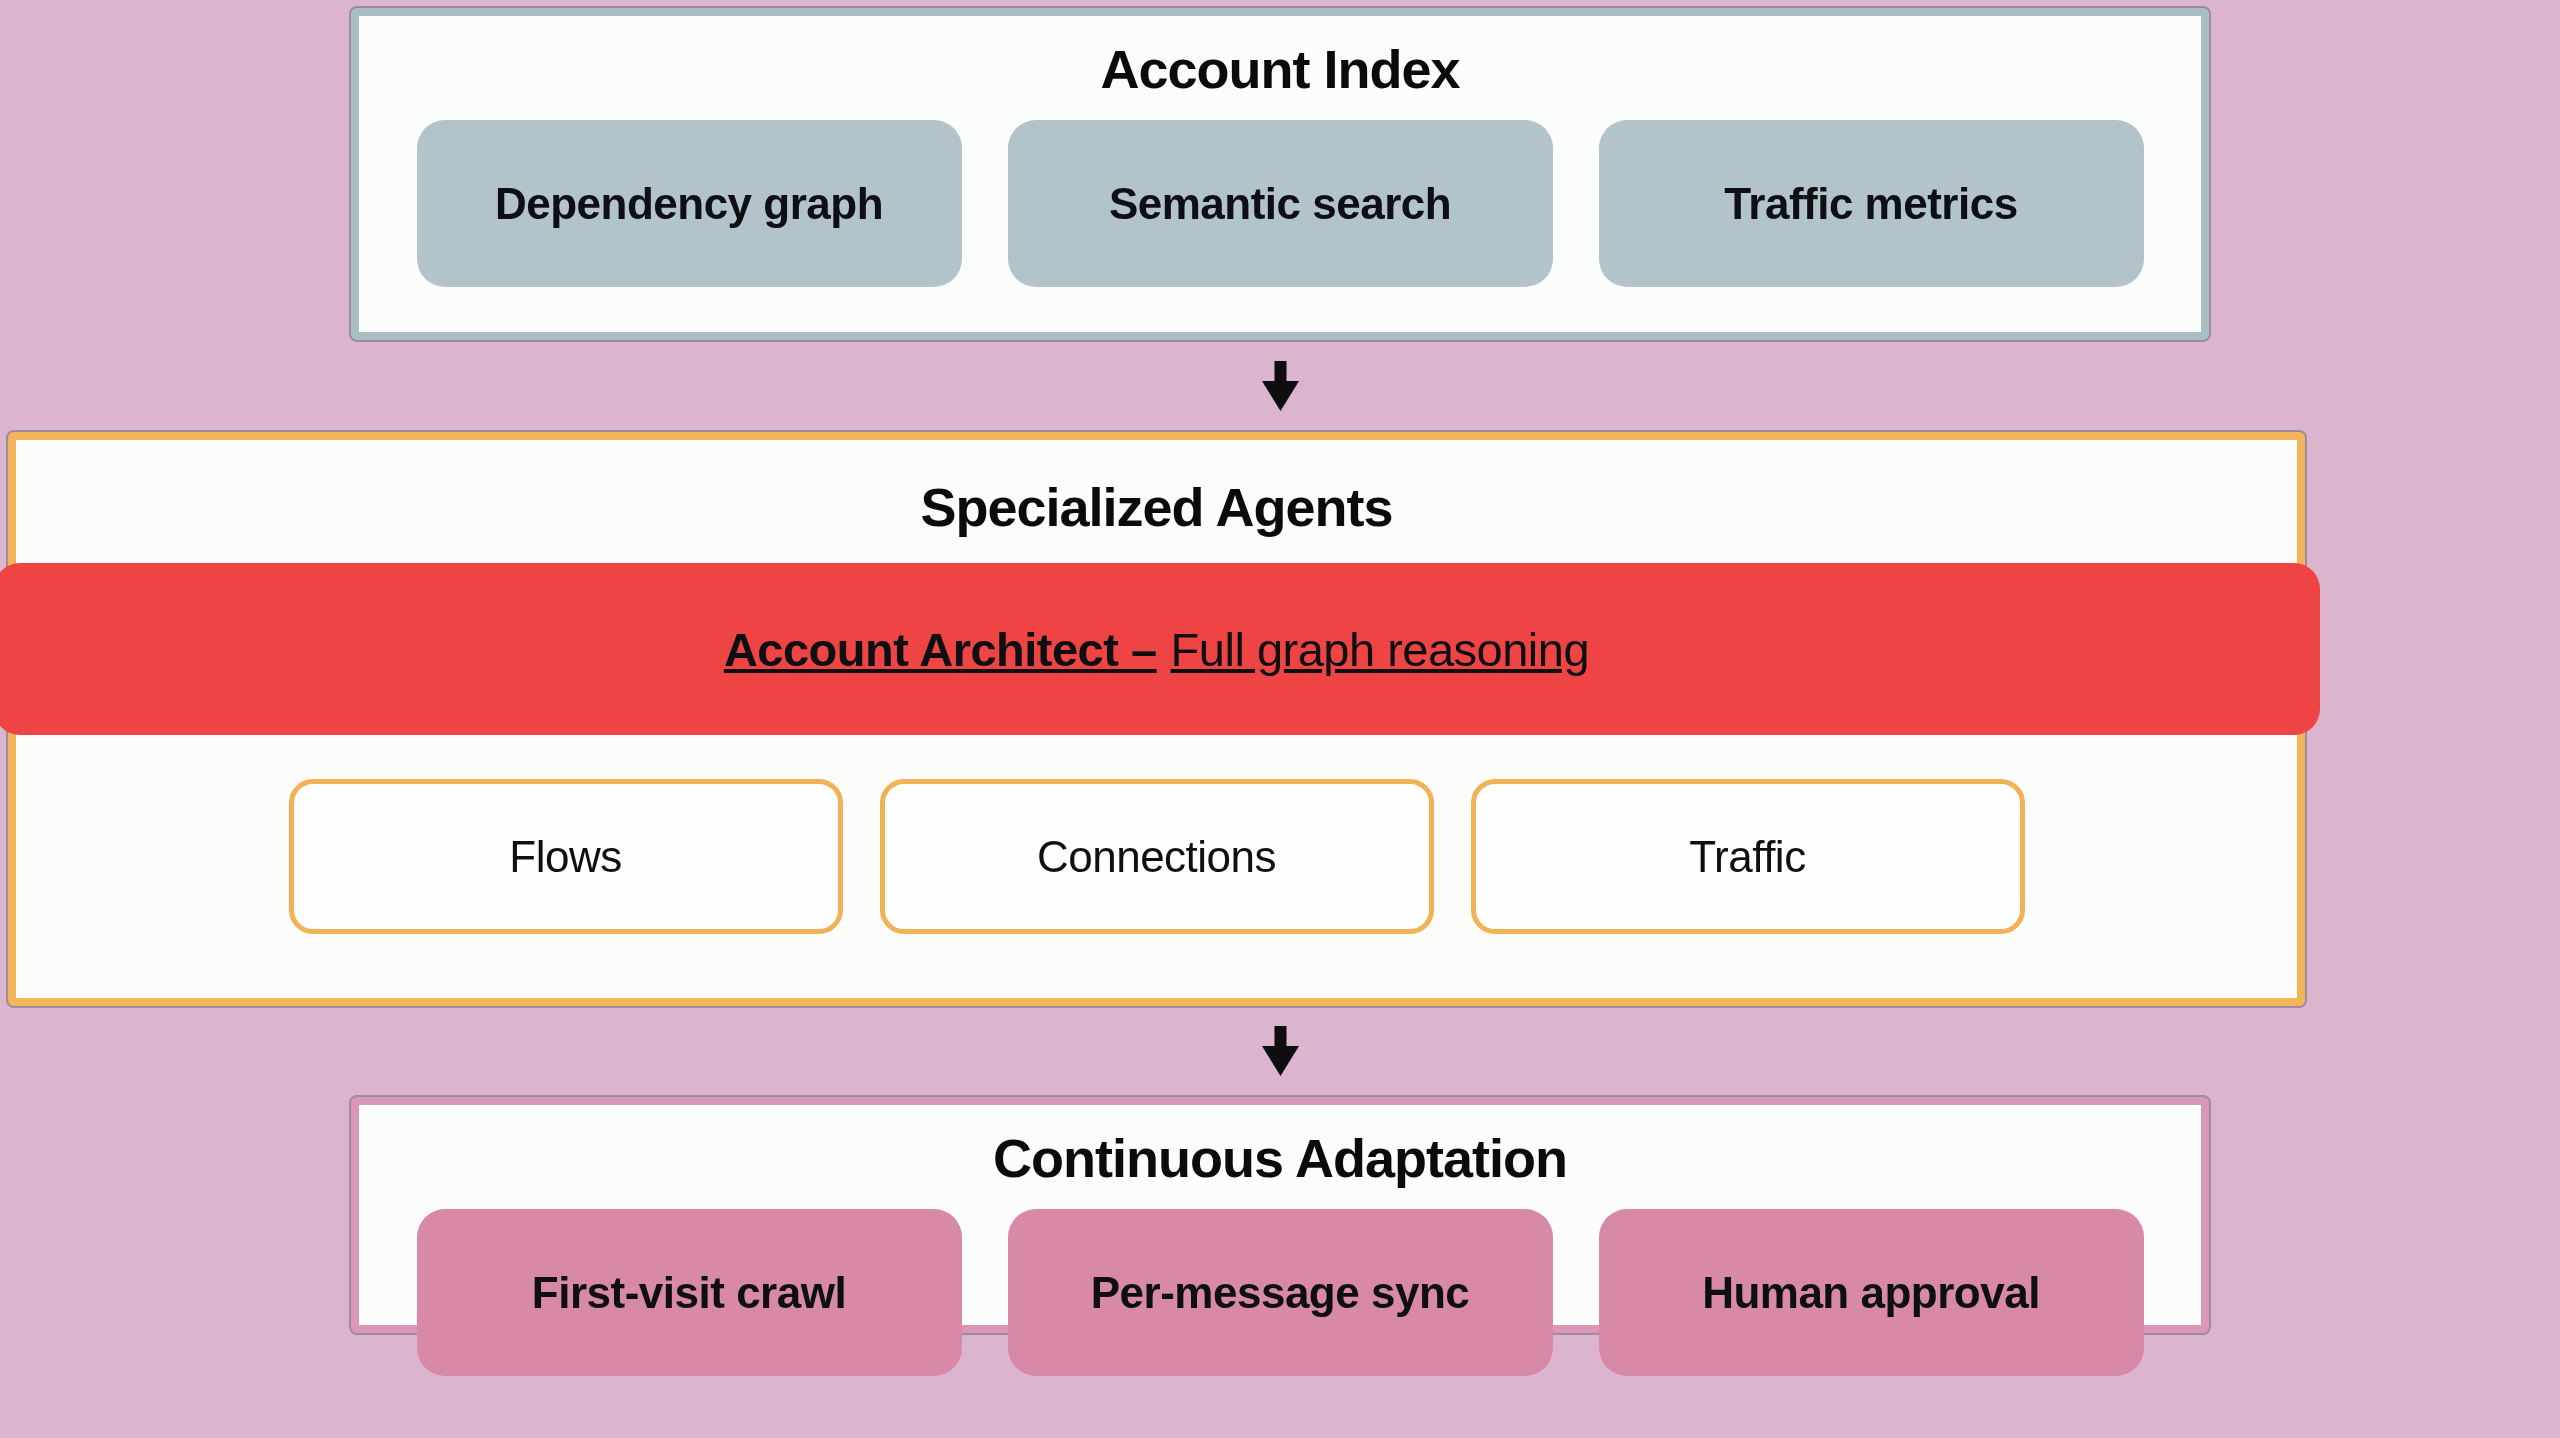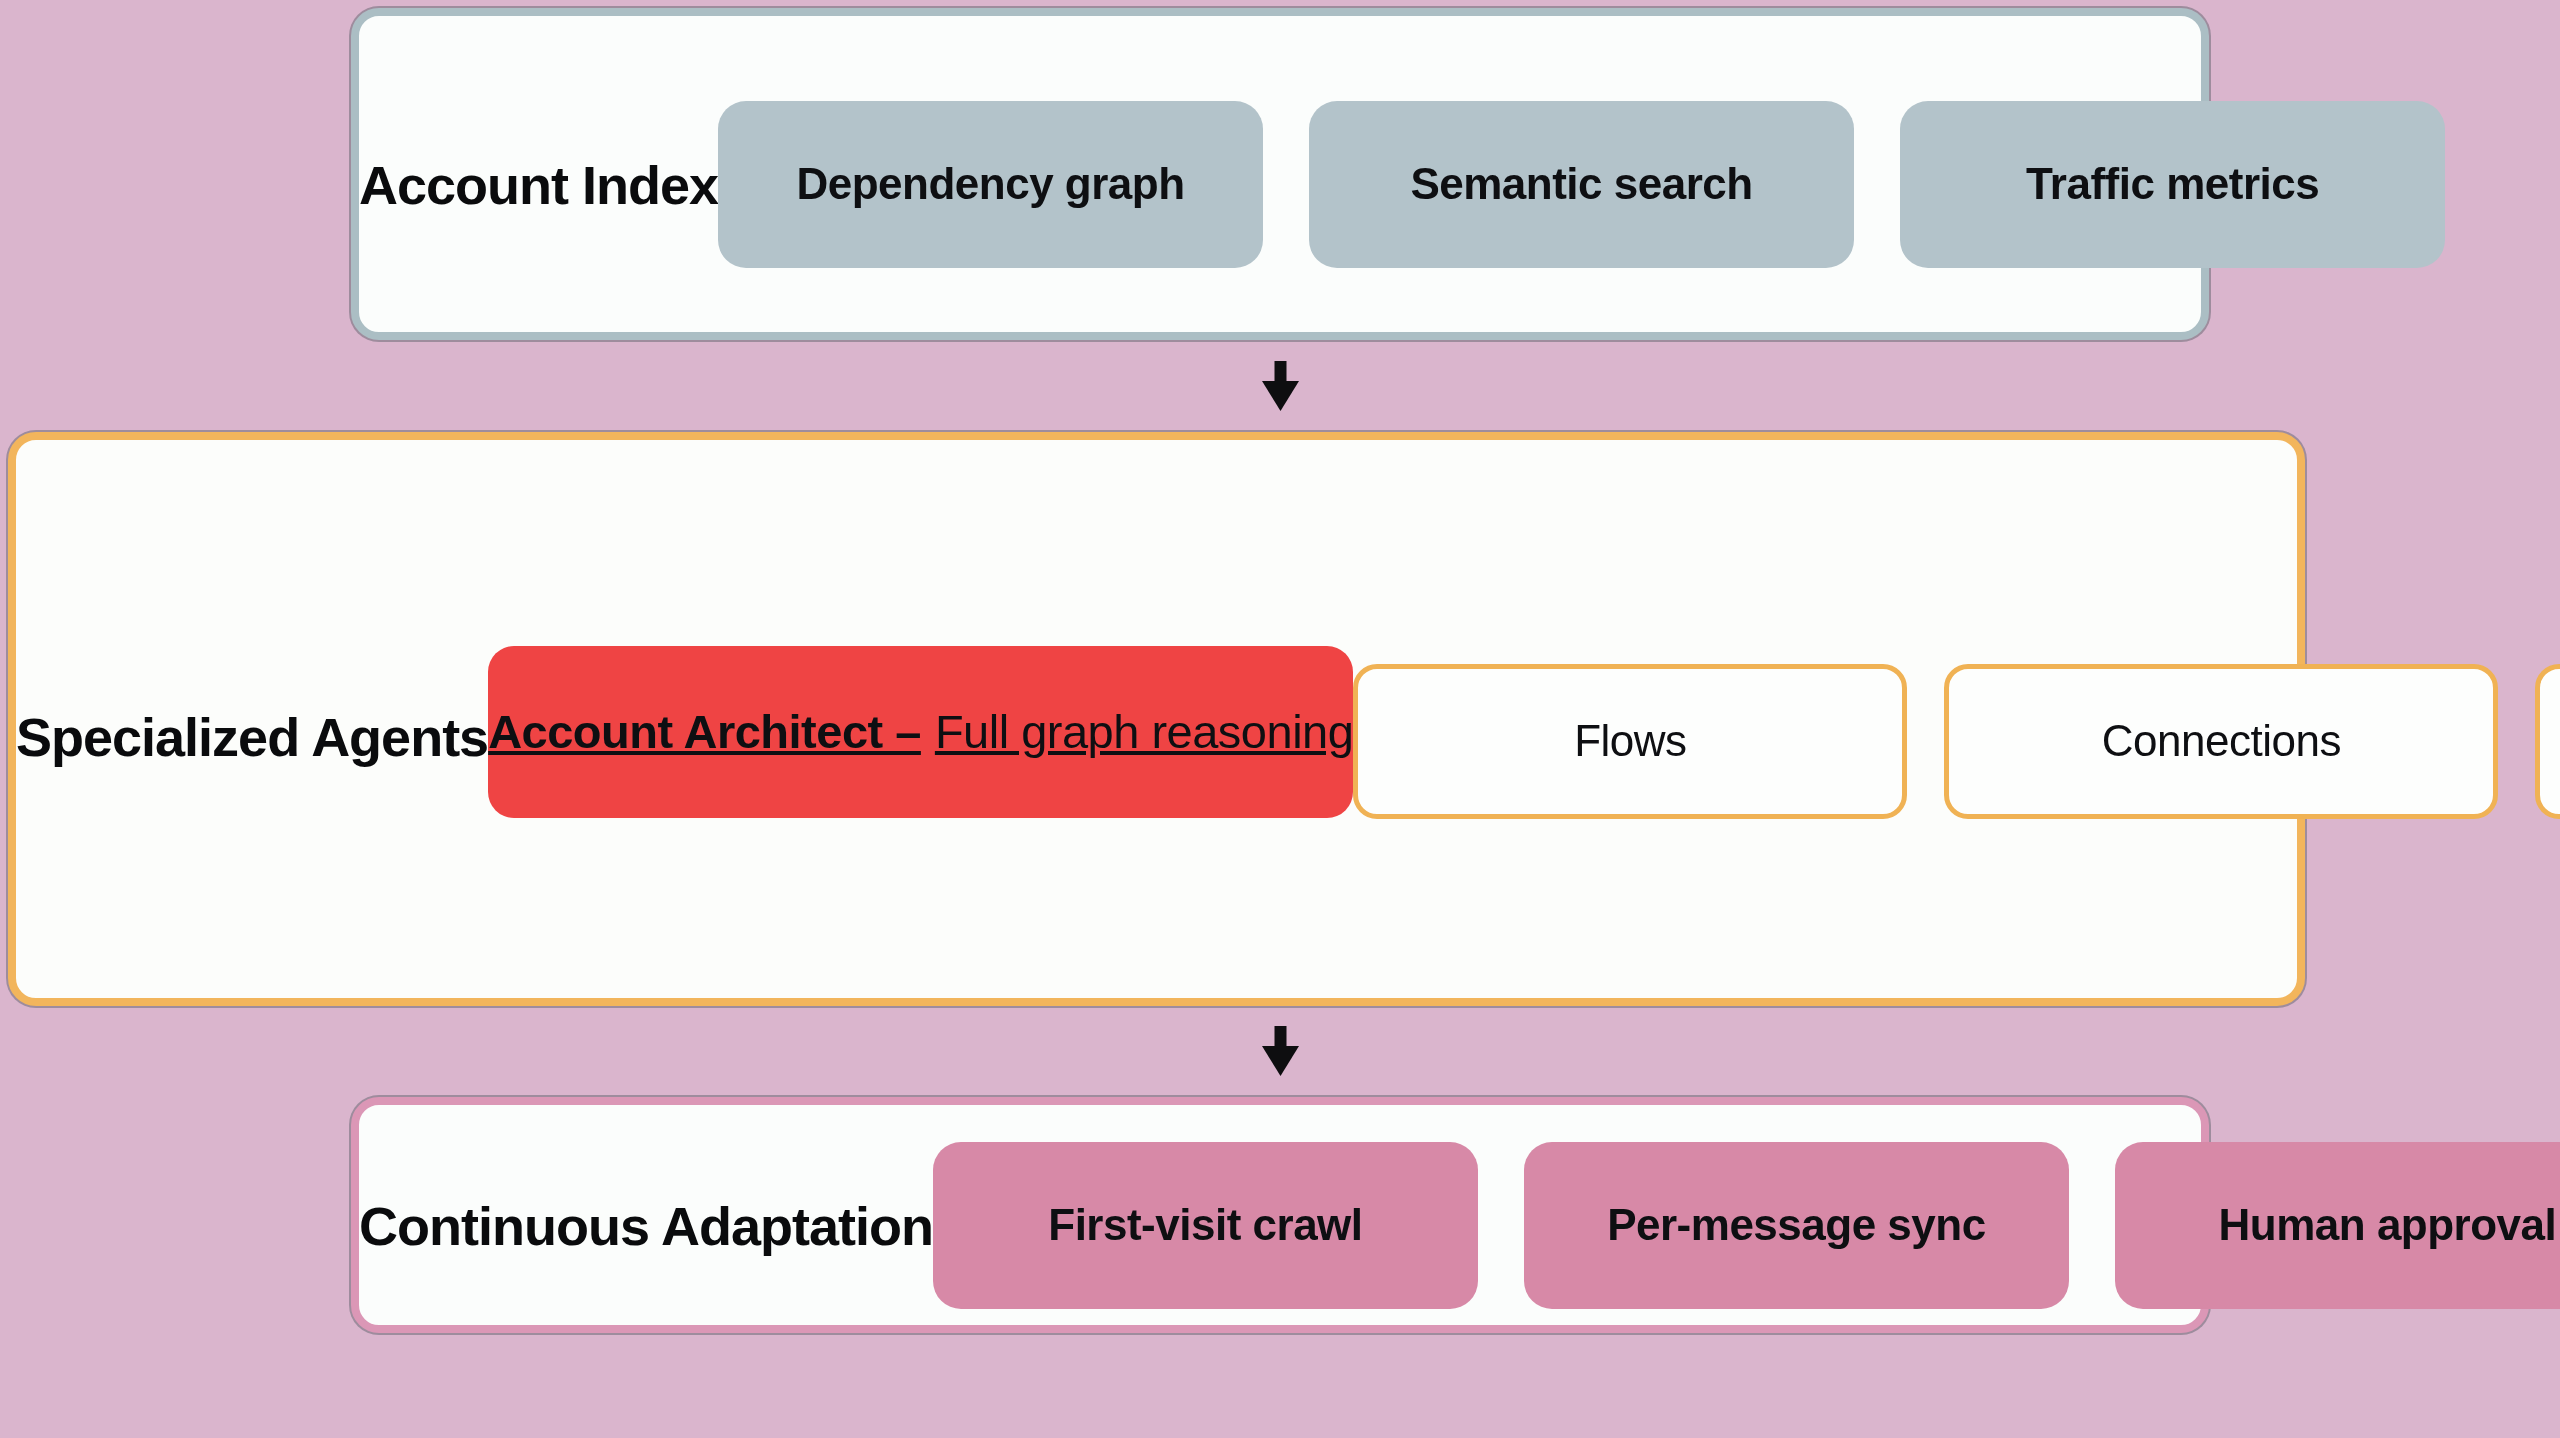--- a/index.html
+++ b/index.html
@@ -11,25 +11,25 @@
     height: 1438px;
     background: #dab5cd;
     font-family: "Liberation Sans", "DejaVu Sans", sans-serif;
     color: #0e0f12;
     overflow: hidden;
     position: relative;
   }
   .card {
     position: absolute;
     box-sizing: border-box;
-    border-radius: 28px;
+    border-radius: 6px;
     background: #fbfdfc;
     box-shadow: 0 0 0 2px rgba(85, 92, 100, 0.45);
     display: flex;
-    flex-direction: row;
+    flex-direction: column;
     align-items: center;
   }
   .card-title {
     font-weight: bold;
     font-size: 54px;
     letter-spacing: -1px;
     line-height: 62px;
     white-space: nowrap;
     color: #0a0b0d;
   }

